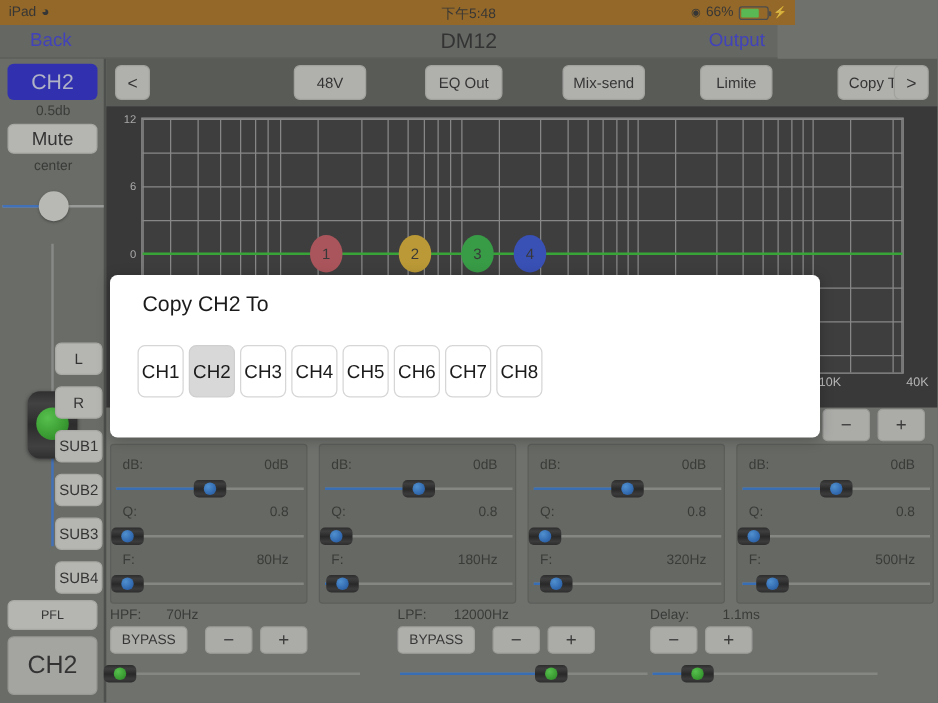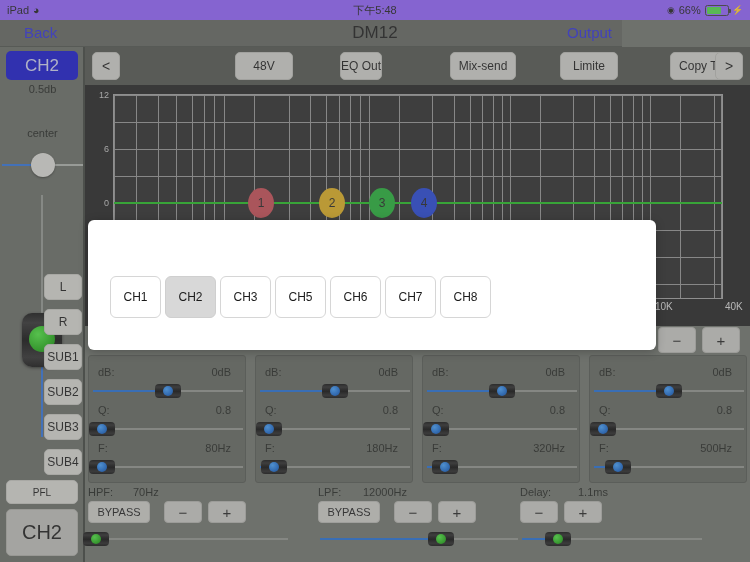--- a/index.html
+++ b/index.html
@@ -11,22 +11,22 @@
   }
   #app {
     position: relative;
     width: 750px; height: 562px;
     background: #6b6f68;
   }
 
   
   .statusbar {
     position: absolute; top: 0; left: 0;
-    width: 750px; height: 20px;
-    background: #8b5cf6;
+    width: 636px; height: 20px;
+    background: #a16207;
     display: flex; align-items: center;
     font-size: 11px; color: #1a1a1a;
   }
   .sb-left { position: absolute; left: 7px; display: flex; align-items: center; gap: 4px; }
   .sb-center { position: absolute; left: 0; width: 750px; text-align: center; font-size: 11px; }
   .sb-right { position: absolute; right: 6px; display: flex; align-items: center; gap: 4px; }
   .wifi-glyph { font-size: 11px; line-height: 1; }
   .loc-glyph { font-size: 9px; }
   .battery {
     position: relative; width: 24px; height: 11px;
@@ -241,23 +241,23 @@
     width: 568px; height: 130px;
     background: #ffffff; border-radius: 6px;
     box-shadow: 0 2px 10px rgba(0,0,0,.25);
   }
   .modal-title {
     position: absolute; left: 26px; top: 14px;
     font-size: 17px; color: #1b1b1b;
   }
   .modal-btns { position: absolute; left: 22px; top: 56px; display: flex; gap: 0; }
   .ch-btn {
-    width: 51px; height: 42px; margin-right: 4px;
+    width: 37px; height: 42px; margin-right: 4px;
     background: #ffffff; border: 1px solid #d6d6d6; border-radius: 6px;
-    color: #1b1b1b; font-size: 12px;
+    color: #1b1b1b; font-size: 15px;
     display: flex; align-items: center; justify-content: center;
   }
   .ch-btn.selected { background: #d8d8d8; border-color: #cfcfcf; }
 </style>
 </head>
 <body>
 
 <div id="app">
 
   <div class="statusbar">
@@ -278,20 +278,21 @@
 
   <div class="navbar">
     <div class="nav-back">Back</div>
     <div class="nav-title">DM12</div>
     <div class="nav-output">Output</div>
   </div>
 
   <div class="strip">
     <div class="ch-header">CH2</div>
     <div class="db-label">0.5db</div>
+    <div class="btn-gray mute-btn">Mute</div>
     <div class="pan-label">center</div>
     <div class="pan-track">
       <div class="pan-track-fill"></div>
     </div>
     <div class="pan-thumb"></div>
 
     <div class="fader-track"></div>
     <div class="fader-track-lower"></div>
     <div class="fader-thumb"></div>
 
@@ -304,21 +305,21 @@
         <div class="btn-gray route-btn">SUB4</div>
       </div>
 
     <div class="btn-gray pfl-btn">PFL</div>
     <div class="ch-footer">CH2</div>
   </div>
 
   <div class="toolbar" id="toolbar">
       <div class="tb-btn tb-arrow" style="left: 7px;">&lt;</div>
       <div class="tb-btn" style="left: 150px; width: 58px;">48V</div>
-      <div class="tb-btn" style="left: 255px; width: 42px;">EQ Out</div>
+      <div class="tb-btn" style="left: 255px; width: 62px;">EQ Out</div>
       <div class="tb-btn" style="left: 365px; width: 66px;">Mix-send</div>
       <div class="tb-btn" style="left: 475px; width: 58px;">Limite</div>
       <div class="tb-btn" style="left: 585px; width: 62px;">Copy To</div>
       <div class="tb-btn tb-arrow" style="left: 630px;">&gt;</div>
     </div>
 
   <div class="graph-wrap">
     <div class="graph-plot" id="graph-plot">
         <div class="hline" style="top: 0px;"></div>
         <div class="hline" style="top: 27px;"></div>
@@ -517,24 +518,26 @@
         <div class="fslider-track" style="width:180px;"></div>
         <div class="fslider-fill" id="delay-fill" style="width: 36px;"></div>
         <div class="bslider-thumb green" id="delay-thumb" style="left: 36px;"></div>
       </div>
     </div>
 
   </div>
 
   <div class="modal-backdrop"></div>
   <div class="modal">
+    <div class="modal-title">Copy CH2 To</div>
     <div class="modal-btns" id="modal-btns">
         <div class="ch-btn">CH1</div>
         <div class="ch-btn selected">CH2</div>
         <div class="ch-btn">CH3</div>
+        <div class="ch-btn">CH4</div>
         <div class="ch-btn">CH5</div>
         <div class="ch-btn">CH6</div>
         <div class="ch-btn">CH7</div>
         <div class="ch-btn">CH8</div>
       </div>
   </div>
 
 </div>
 
 </body></html>

